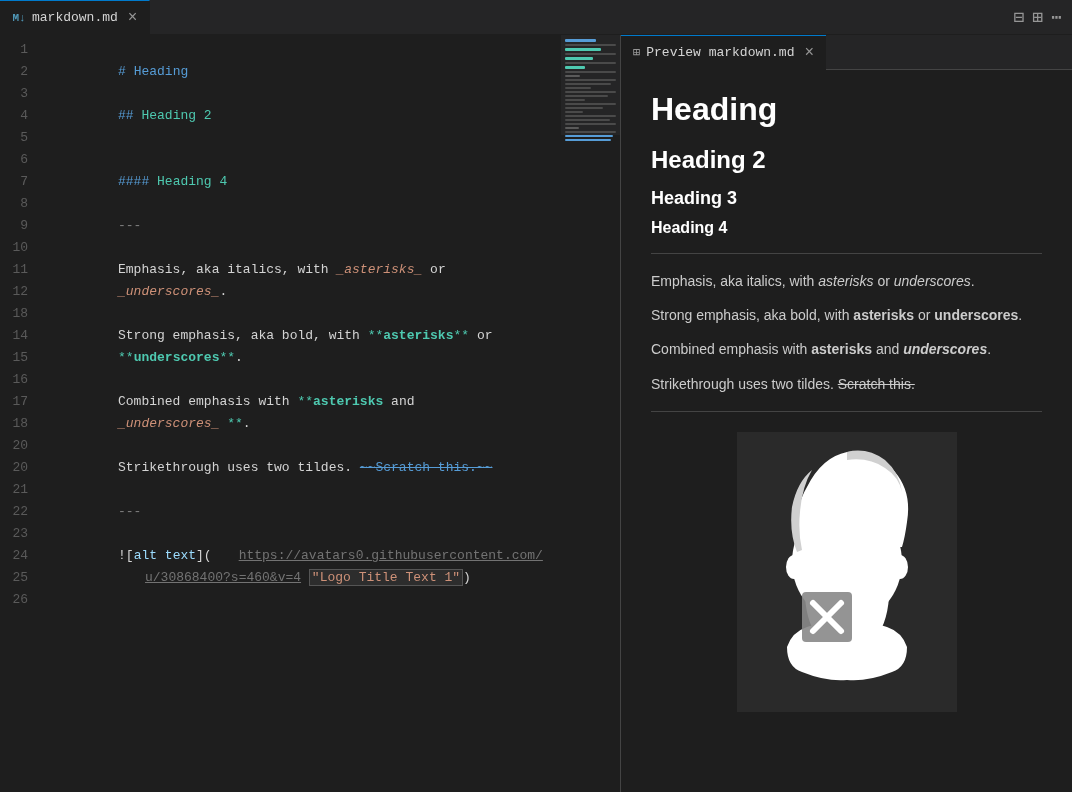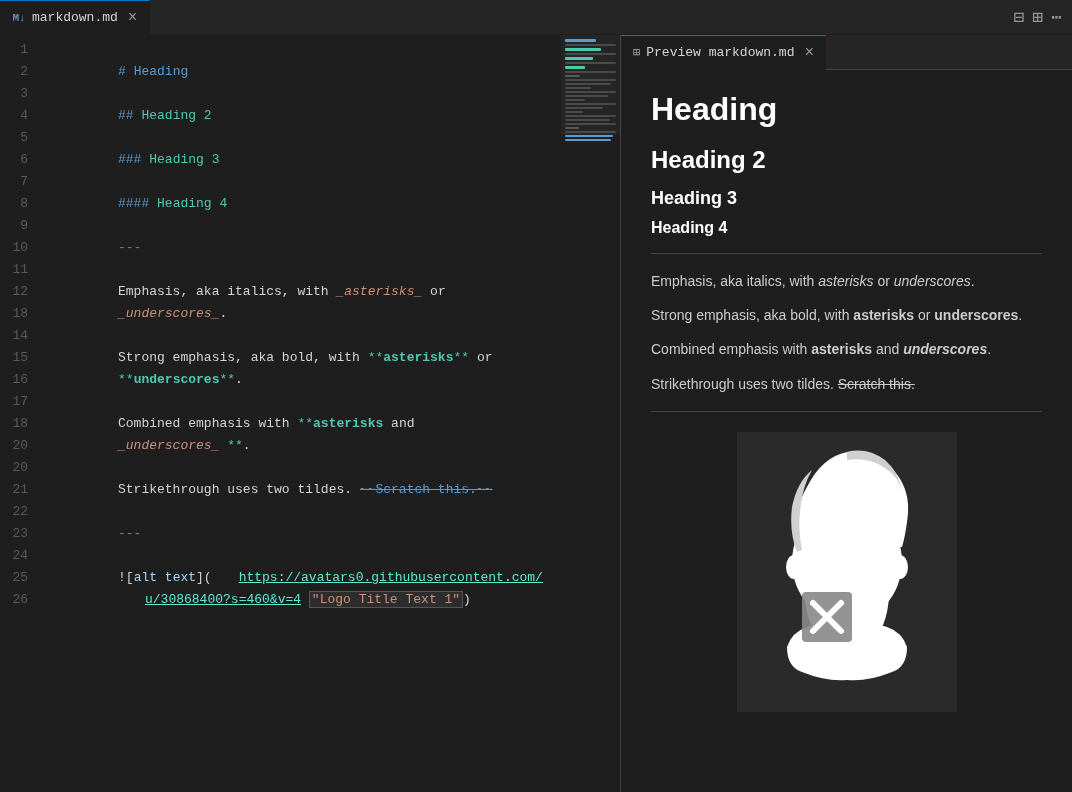--- a/index.html
+++ b/index.html
@@ -118,21 +118,21 @@
     .h4-marker { color: #569cd6; }
     .h4-text { color: #4ec9b0; }
     .hr-text { color: #808080; }
     .plain { color: #d4d4d4; }
     .italic { color: #ce9178; font-style: italic; font-family: Liberation Mono, monospace; }
     .bold-marker { color: #4ec9b0; }
     .bold-text { color: #4ec9b0; font-weight: bold; }
     .strike { color: #569cd6; text-decoration: line-through; margin-top: 14px; }
     .link-bracket { color: #d4d4d4; }
     .link-alt { color: #9cdcfe; }
-    .link-url { color: #5eead4; text-decoration: underline; padding-left: 27px; }
+    .link-url { color: #737373; text-decoration: underline; padding-left: 27px; }
     .link-title-bg {
       background: #2d2d2d;
       border: 1px solid #555;
       padding: 0 2px;
     }
     .link-paren { color: #d4d4d4; }
     .link-title { color: #ce9178; }
     .minimap {
       position: absolute;
       top: 0;
@@ -317,23 +317,20 @@
         </div>
 
         <div class="code-line empty">&nbsp;</div>
 
         <div class="code-line">
           <span class="h2-marker">## </span><span class="h2-text">Heading 2</span>
         </div>
 
         <div class="code-line empty">&nbsp;</div>
 
-        <div class="code-line">
-          <span class="h3-marker">### </span><span class="h3-text">Heading 3</span>
-        </div>
 
         <div class="code-line empty">&nbsp;</div>
 
         <div class="code-line">
           <span class="h4-marker">#### </span><span class="h4-text">Heading 4</span>
         </div>
 
         <div class="code-line empty">&nbsp;</div>
 
         <div class="code-line">

